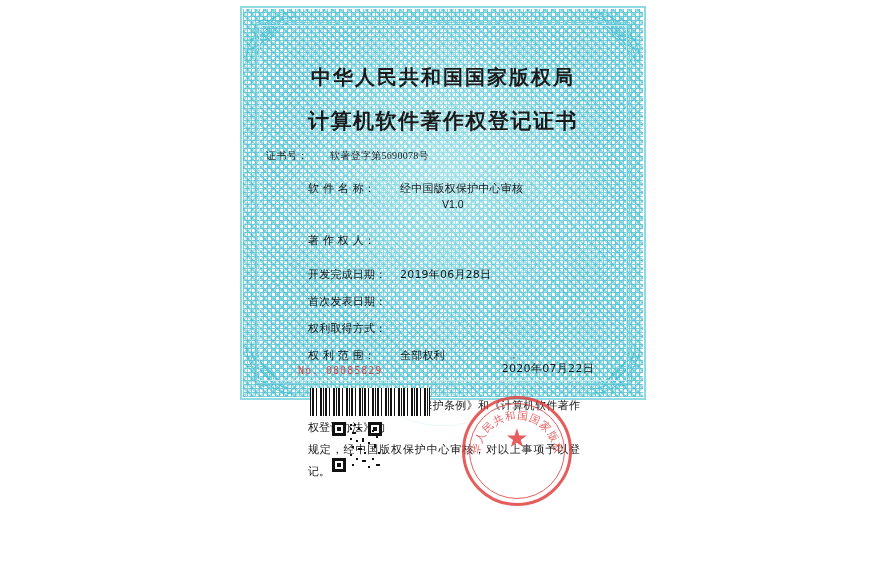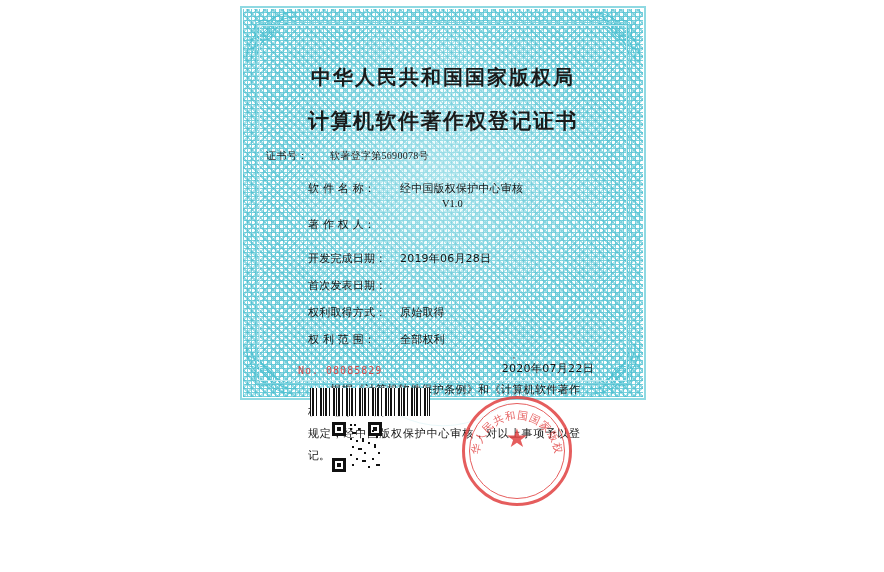--- a/index.html
+++ b/index.html
@@ -166,22 +166,22 @@
     letter-spacing: .2px;
     white-space: nowrap;
   }
   .field.mono .v {
     font-family: "DejaVu Sans Mono", monospace;
     font-size: 10.5px;
   }
   .subline {
     padding-left: 134px;
     margin-top: -1px;
-    margin-bottom: 8px;
-    font-family: Liberation Serif, serif;
+    margin-bottom: 23px;
+    font-family: Liberation Sans, sans-serif;
     font-size: 10.5px;
     color: #141414;
   }
   .gap-sm { height: 16px; }
   .gap-xs { height: 9px; }
 
   .paragraph {
     margin-top: 20px;
     padding: 0 40px 0 42px;
     font-size: 11px;
@@ -401,21 +401,20 @@
           <span class="k">开发完成日期：</span>
           <span class="v">2019年06月28日</span>
         </div>
         <div class="gap-xs"></div>
         <div class="field">
           <span class="k">首次发表日期：</span>
         </div>
         <div class="gap-xs"></div>
         <div class="field">
           <span class="k">权利取得方式：</span>
-          <span class="v">原始取得</span>
         </div>
         <div class="gap-xs"></div>
         <div class="field">
           <span class="k">权 利 范 围：</span>
           <span class="v">全部权利</span>
         </div>
         <div class="gap-xs"></div>
 
       </div>
 

